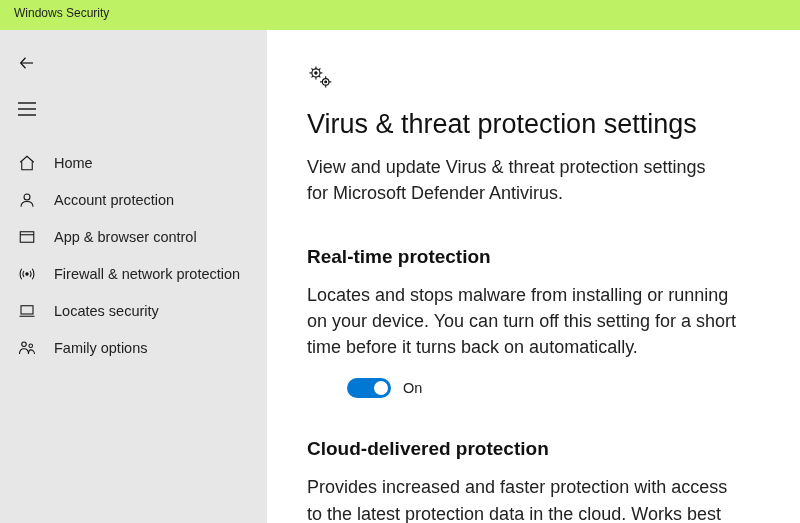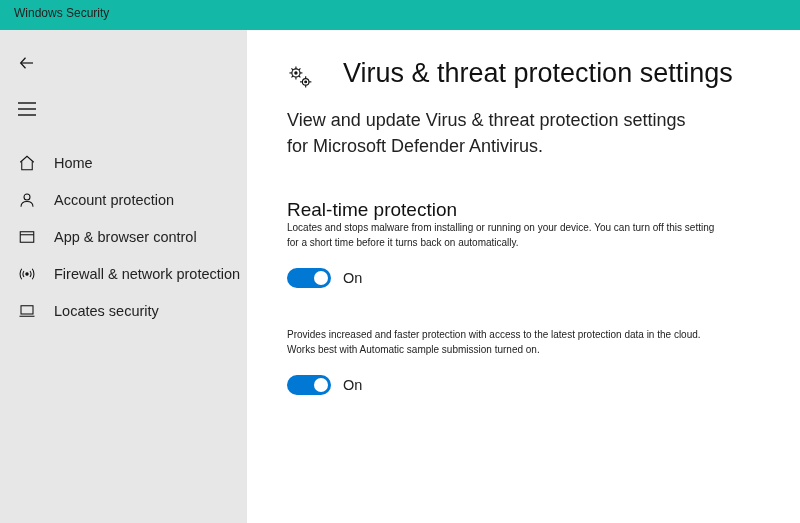--- a/index.html
+++ b/index.html
@@ -10,28 +10,28 @@
     background: #fff;
     width: 800px;
     height: 523px;
     overflow: hidden;
   }
   .titlebar {
     height: 30px;
     padding: 6px 14px;
     font-size: 12px;
     color: #222;
-    background: #14b8a6;
+    background: #bef264;
   }
   .app {
     display: flex;
     height: calc(523px - 30px);
   }
   .sidebar {
-    width: 247px;
+    width: 267px;
     background: #e7e7e7;
     padding-top: 10px;
   }
   .side-btn-row {
     height: 46px;
     display: flex;
     align-items: center;
     padding-left: 18px;
   }
   .side-btn-icon {
@@ -73,21 +73,22 @@
     color: #222;
   }
   .main {
     flex: 1;
     padding: 28px 0 0 40px;
     overflow: hidden;
   }
   .hdr {
     display: flex;
     align-items: flex-start;
-    gap: 30px;
+    gap: 16px;
+    flex-direction: column;
   }
   .hdr-icon {
     margin-top: 6px;
   }
   .page-title {
     font-size: 27px;
     font-weight: 400;
     color: #111;
   }
   .subtitle {
@@ -95,35 +96,36 @@
     font-size: 18px;
     color: #222;
     line-height: 1.45;
     max-width: 420px;
   }
   .section {
     margin-top: 40px;
   }
   .sec-title {
     font-size: 19px;
-    font-weight: 400;
+    font-weight: 700;
     color: #111;
   }
   .sec-desc {
-    margin-top: 0;
-    font-size: 10px;
+    margin-top: 14px;
+    font-size: 18px;
     color: #222;
     line-height: 1.45;
     max-width: 430px;
   }
   .toggle-row {
     margin-top: 18px;
     display: flex;
     align-items: center;
     gap: 12px;
+    margin-left: 40px;
   }
   .toggle {
     width: 44px;
     height: 20px;
     border-radius: 10px;
     background: #0078d4;
     position: relative;
     cursor: pointer;
   }
   .toggle::after {
@@ -217,20 +219,31 @@
         <span class="nav-icon">
           <svg width="18" height="18" viewBox="0 0 24 24" fill="none" stroke="#111" stroke-width="1.4">
             <rect x="4" y="5" width="16" height="11"></rect>
               <line x1="2" y1="19" x2="22" y2="19"></line>
           </svg>
         </span>
         <span class="nav-label">Locates security</span>
       </div>
 
 
+      <div class="nav-item">
+        <span class="nav-icon">
+          <svg width="18" height="18" viewBox="0 0 24 24" fill="none" stroke="#111" stroke-width="1.4">
+            <circle cx="8" cy="7" r="3"></circle>
+              <circle cx="17" cy="9" r="2.4"></circle>
+            <path d="M2 20 C2 15 5 13 8 13 C11 13 14 15 14 20"></path>
+            <path d="M14 20 C14 16 15.5 14.5 17 14.5 C19 14.5 22 16 22 20"></path>
+          </svg>
+        </span>
+        <span class="nav-label">Family options</span>
+      </div>
     </div>
   </div>
 
   <div class="main">
     <div class="hdr">
       <span class="hdr-icon">
         <svg width="26" height="26" viewBox="0 0 32 32" fill="none" stroke="#111" stroke-width="1.4">
           <circle cx="11" cy="11" r="5"></circle>
             <circle cx="11" cy="11" r="1.4" fill="#111"></circle>
           <line x1="11" y1="3" x2="11" y2="6"></line>
@@ -256,20 +269,21 @@
     <div class="section">
       <h2 class="sec-title">Real-time protection</h2>
       <p class="sec-desc">Locates and stops malware from installing or running on your device. You can turn off this setting for a short time before it turns back on automatically.</p>
       <div class="toggle-row">
         <div class="toggle"></div>
         <span class="toggle-label">On</span>
       </div>
     </div>
 
     <div class="section">
+      <h2 class="sec-title">Cloud-delivered protection</h2>
       <p class="sec-desc">Provides increased and faster protection with access to the latest protection data in the cloud. Works best with Automatic sample submission turned on.</p>
       <div class="toggle-row">
         <div class="toggle"></div>
         <span class="toggle-label">On</span>
       </div>
     </div>
   </div>
 </div>
 
 </body></html>

